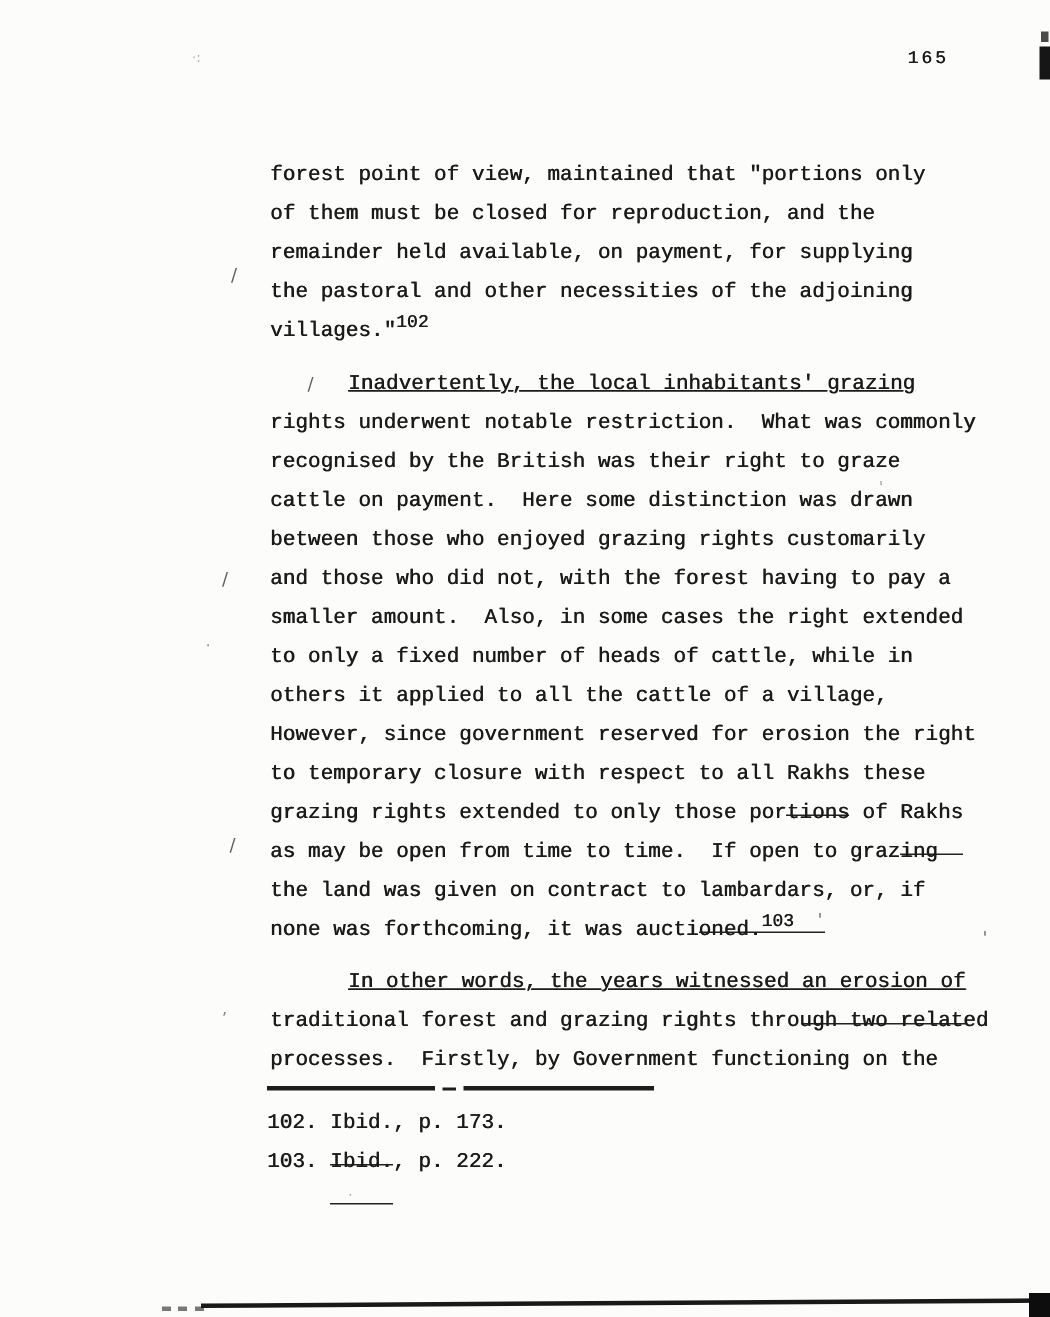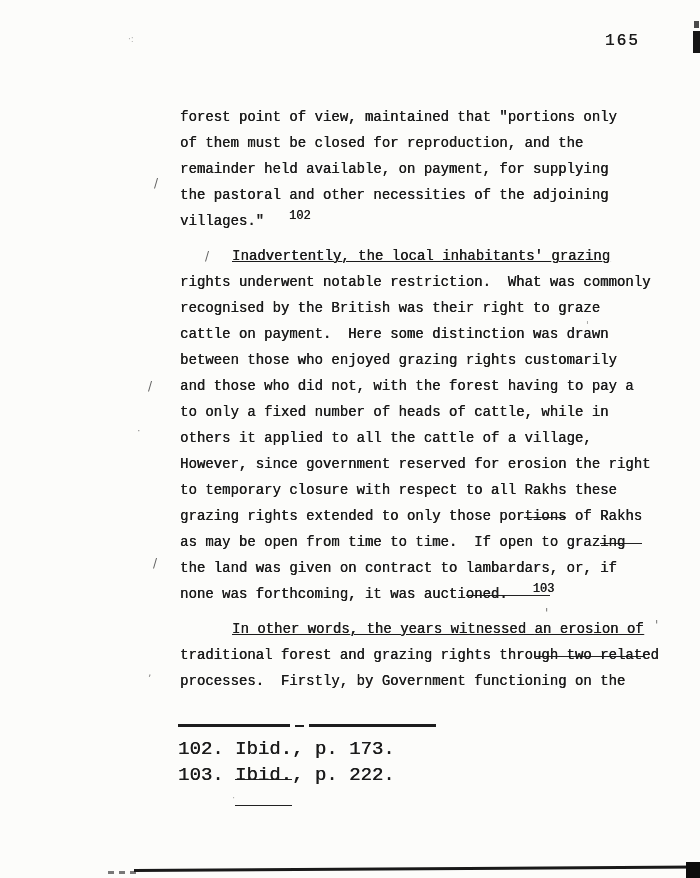--- a/index.html
+++ b/index.html
@@ -11,43 +11,43 @@
     margin: 0 auto;
     background: #fcfcfa;
     overflow: hidden;
     font-family: "Liberation Mono", "DejaVu Sans Mono", monospace;
     color: #1b1b1b;
   }
   .page-number {
     position: absolute;
     left: 605px;
     top: 32px;
-    font-size: 16px;
+    font-size: 12px;
     letter-spacing: 2px;
     text-shadow: 0.3px 0 0 currentColor;
   }
   .doc-body {
     position: absolute;
     left: 180px;
     top: 104px;
     width: 490px;
     font-size: 14px;
     line-height: 26px;
   }
   .para { margin-bottom: 9px; }
   .line { white-space: pre; text-shadow: 0.35px 0 0 currentColor; }
   .line.indent { padding-left: 52px; text-decoration: underline; }
   .u { border-bottom: 1.6px solid #222; padding-bottom: 19px; }
-  .fnref { font-size: 12px; vertical-align: 6px; line-height: 0; letter-spacing: 0; margin-left: 25px; }
+  .fnref { font-size: 12px; vertical-align: 6px; line-height: 0; letter-spacing: 0; }
   .footnote-area {
     position: absolute;
     left: 178px;
     top: 724px;
     width: 480px;
-    font-size: 19px;
+    font-size: 14px;
     line-height: 26px;
   }
   .fn-sep { display: flex; align-items: center; gap: 5px; margin-bottom: 9px; }
   .fn-sep .seg { display: block; height: 3px; background: #1d1d1d; }
   .fn-sep .seg1 { width: 112px; }
   .fn-sep .seg2 { width: 9px; height: 2px; }
   .fn-sep .seg3 { width: 127px; }
   .fn-line { white-space: pre; text-shadow: 0.35px 0 0 currentColor; }
   
   .mark {
@@ -88,20 +88,21 @@
         <div class="line"><span>the pastoral and other necessities of the adjoining</span></div>
         <div class="line"><span>villages."</span><sup class="fnref">102</sup></div>
       </div>
       <div class="para">
         <div class="line indent"><span>Inadvertently, the local inhabitants' grazing</span></div>
         <div class="line"><span>rights underwent notable restriction.  What was commonly</span></div>
         <div class="line"><span>recognised by the British was their right to graze</span></div>
         <div class="line"><span>cattle on payment.  Here some distinction was drawn</span></div>
         <div class="line"><span>between those who enjoyed grazing rights customarily</span></div>
         <div class="line"><span>and those who did not, with the forest having to pay a</span></div>
+        <div class="line"><span>smaller amount.  Also, in some cases the right extended</span></div>
         <div class="line"><span>to only a fixed number of heads of cattle, while in</span></div>
         <div class="line"><span>others it applied to all the cattle of a village,</span></div>
         <div class="line"><span>However, since government reserved for erosion the right</span></div>
         <div class="line"><span>to temporary closure with respect to all </span><span class="u">Rakhs</span><span> these</span></div>
         <div class="line"><span>grazing rights extended to only those portions of </span><span class="u">Rakhs</span></div>
         <div class="line"><span>as may be open from time to time.  If open to grazing</span></div>
         <div class="line"><span>the land was given on contract to </span><span class="u">lambardars</span><span>, or, if</span></div>
         <div class="line"><span>none was forthcoming, it was auctioned.</span><sup class="fnref">103</sup></div>
       </div>
       <div class="para">

